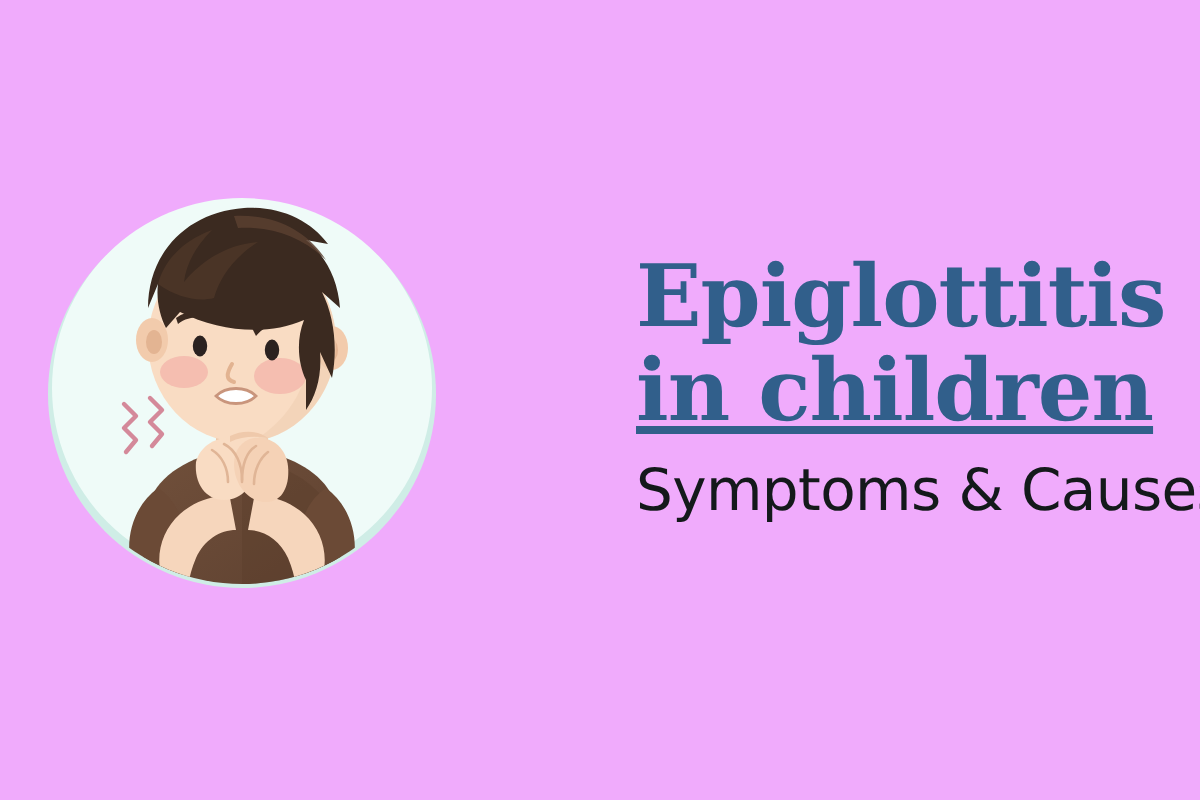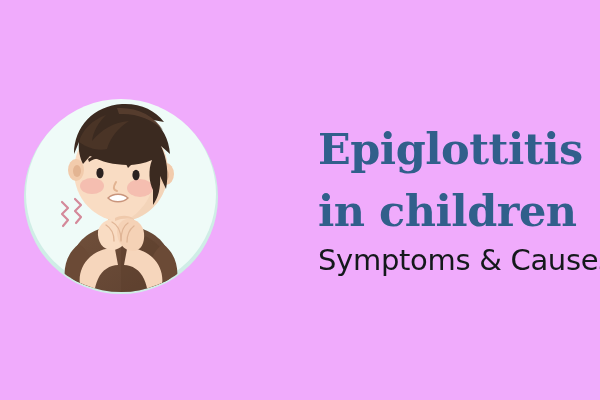--- a/index.html
+++ b/index.html
@@ -45,21 +45,22 @@
   .title-line {
     font-family: "DejaVu Serif", "Liberation Serif", serif;
     font-weight: bold;
     font-size: 43px;
     line-height: 47px;
     letter-spacing: -0.5px;
     color: #315F8B;
     white-space: nowrap;
   }
   #title-line-2 {
-    margin-top: 15px;
+    margin-top: 0;
+    text-decoration: underline;
   }
   #subtitle {
     margin-top: 9px;
     font-family: "DejaVu Sans", "Liberation Sans", sans-serif;
     font-weight: 400;
     font-size: 29px;
     line-height: 32px;
     letter-spacing: -0.3px;
     color: #14191B;
     white-space: nowrap;

